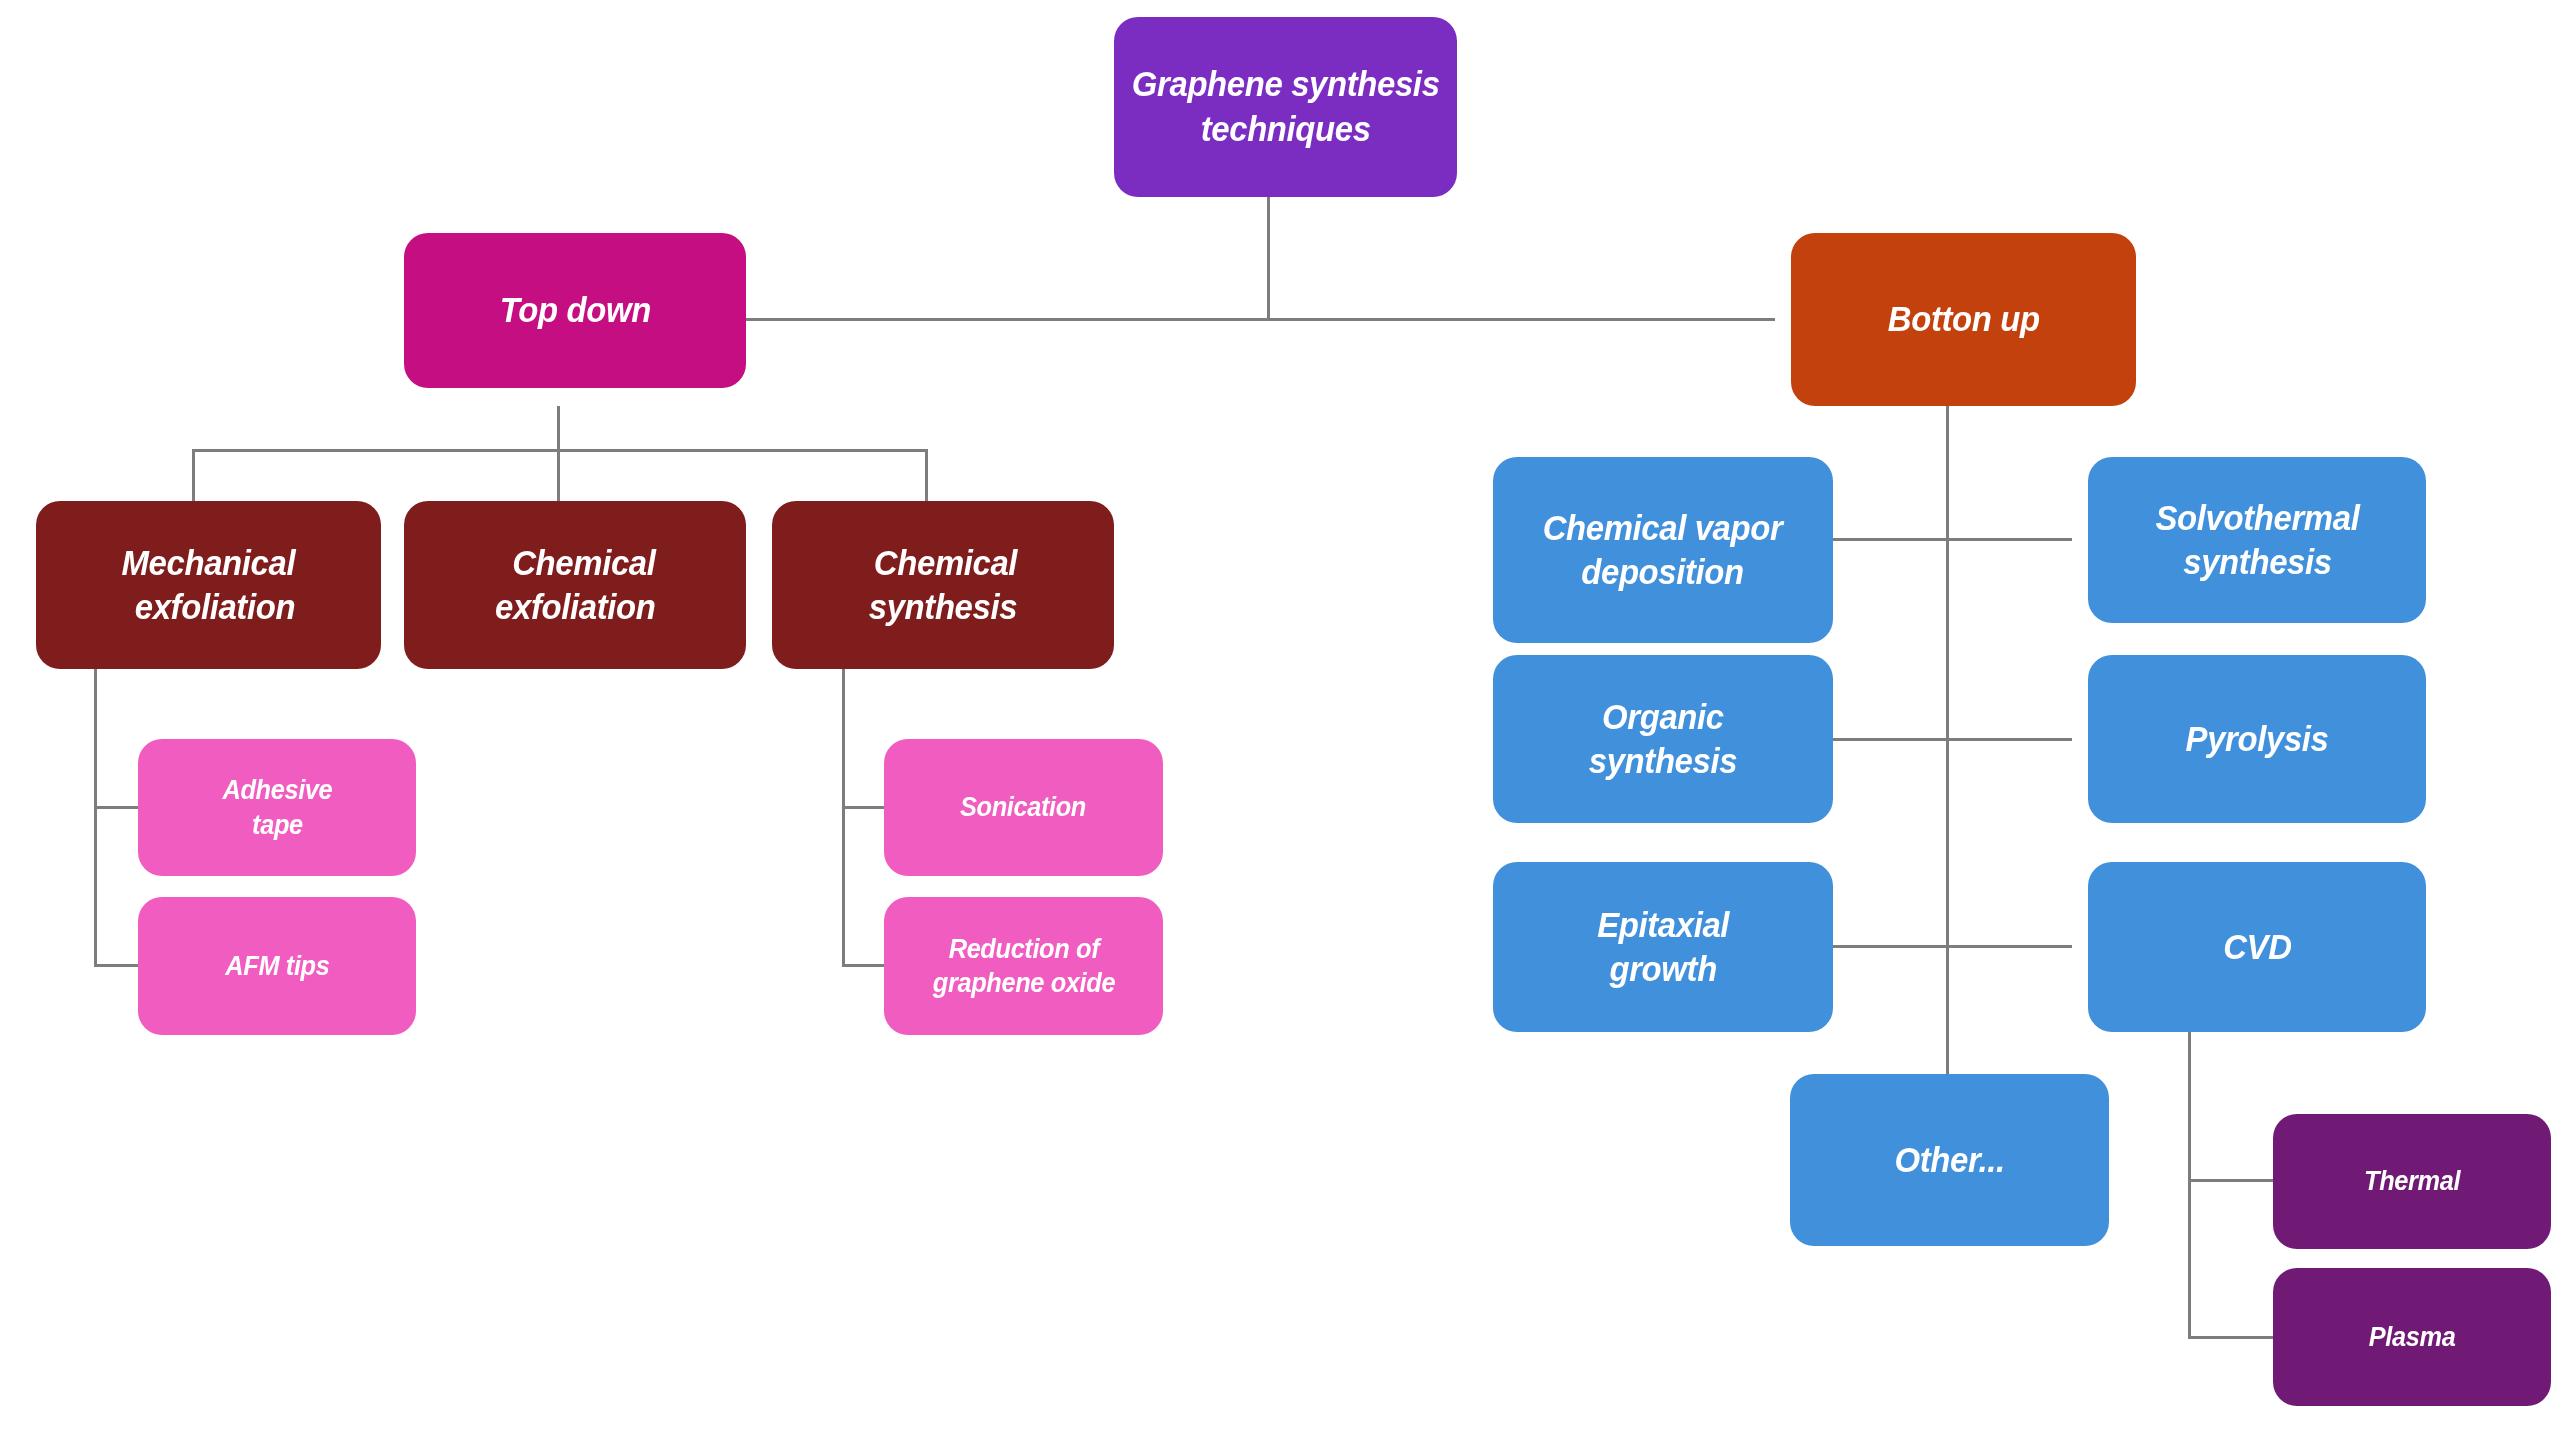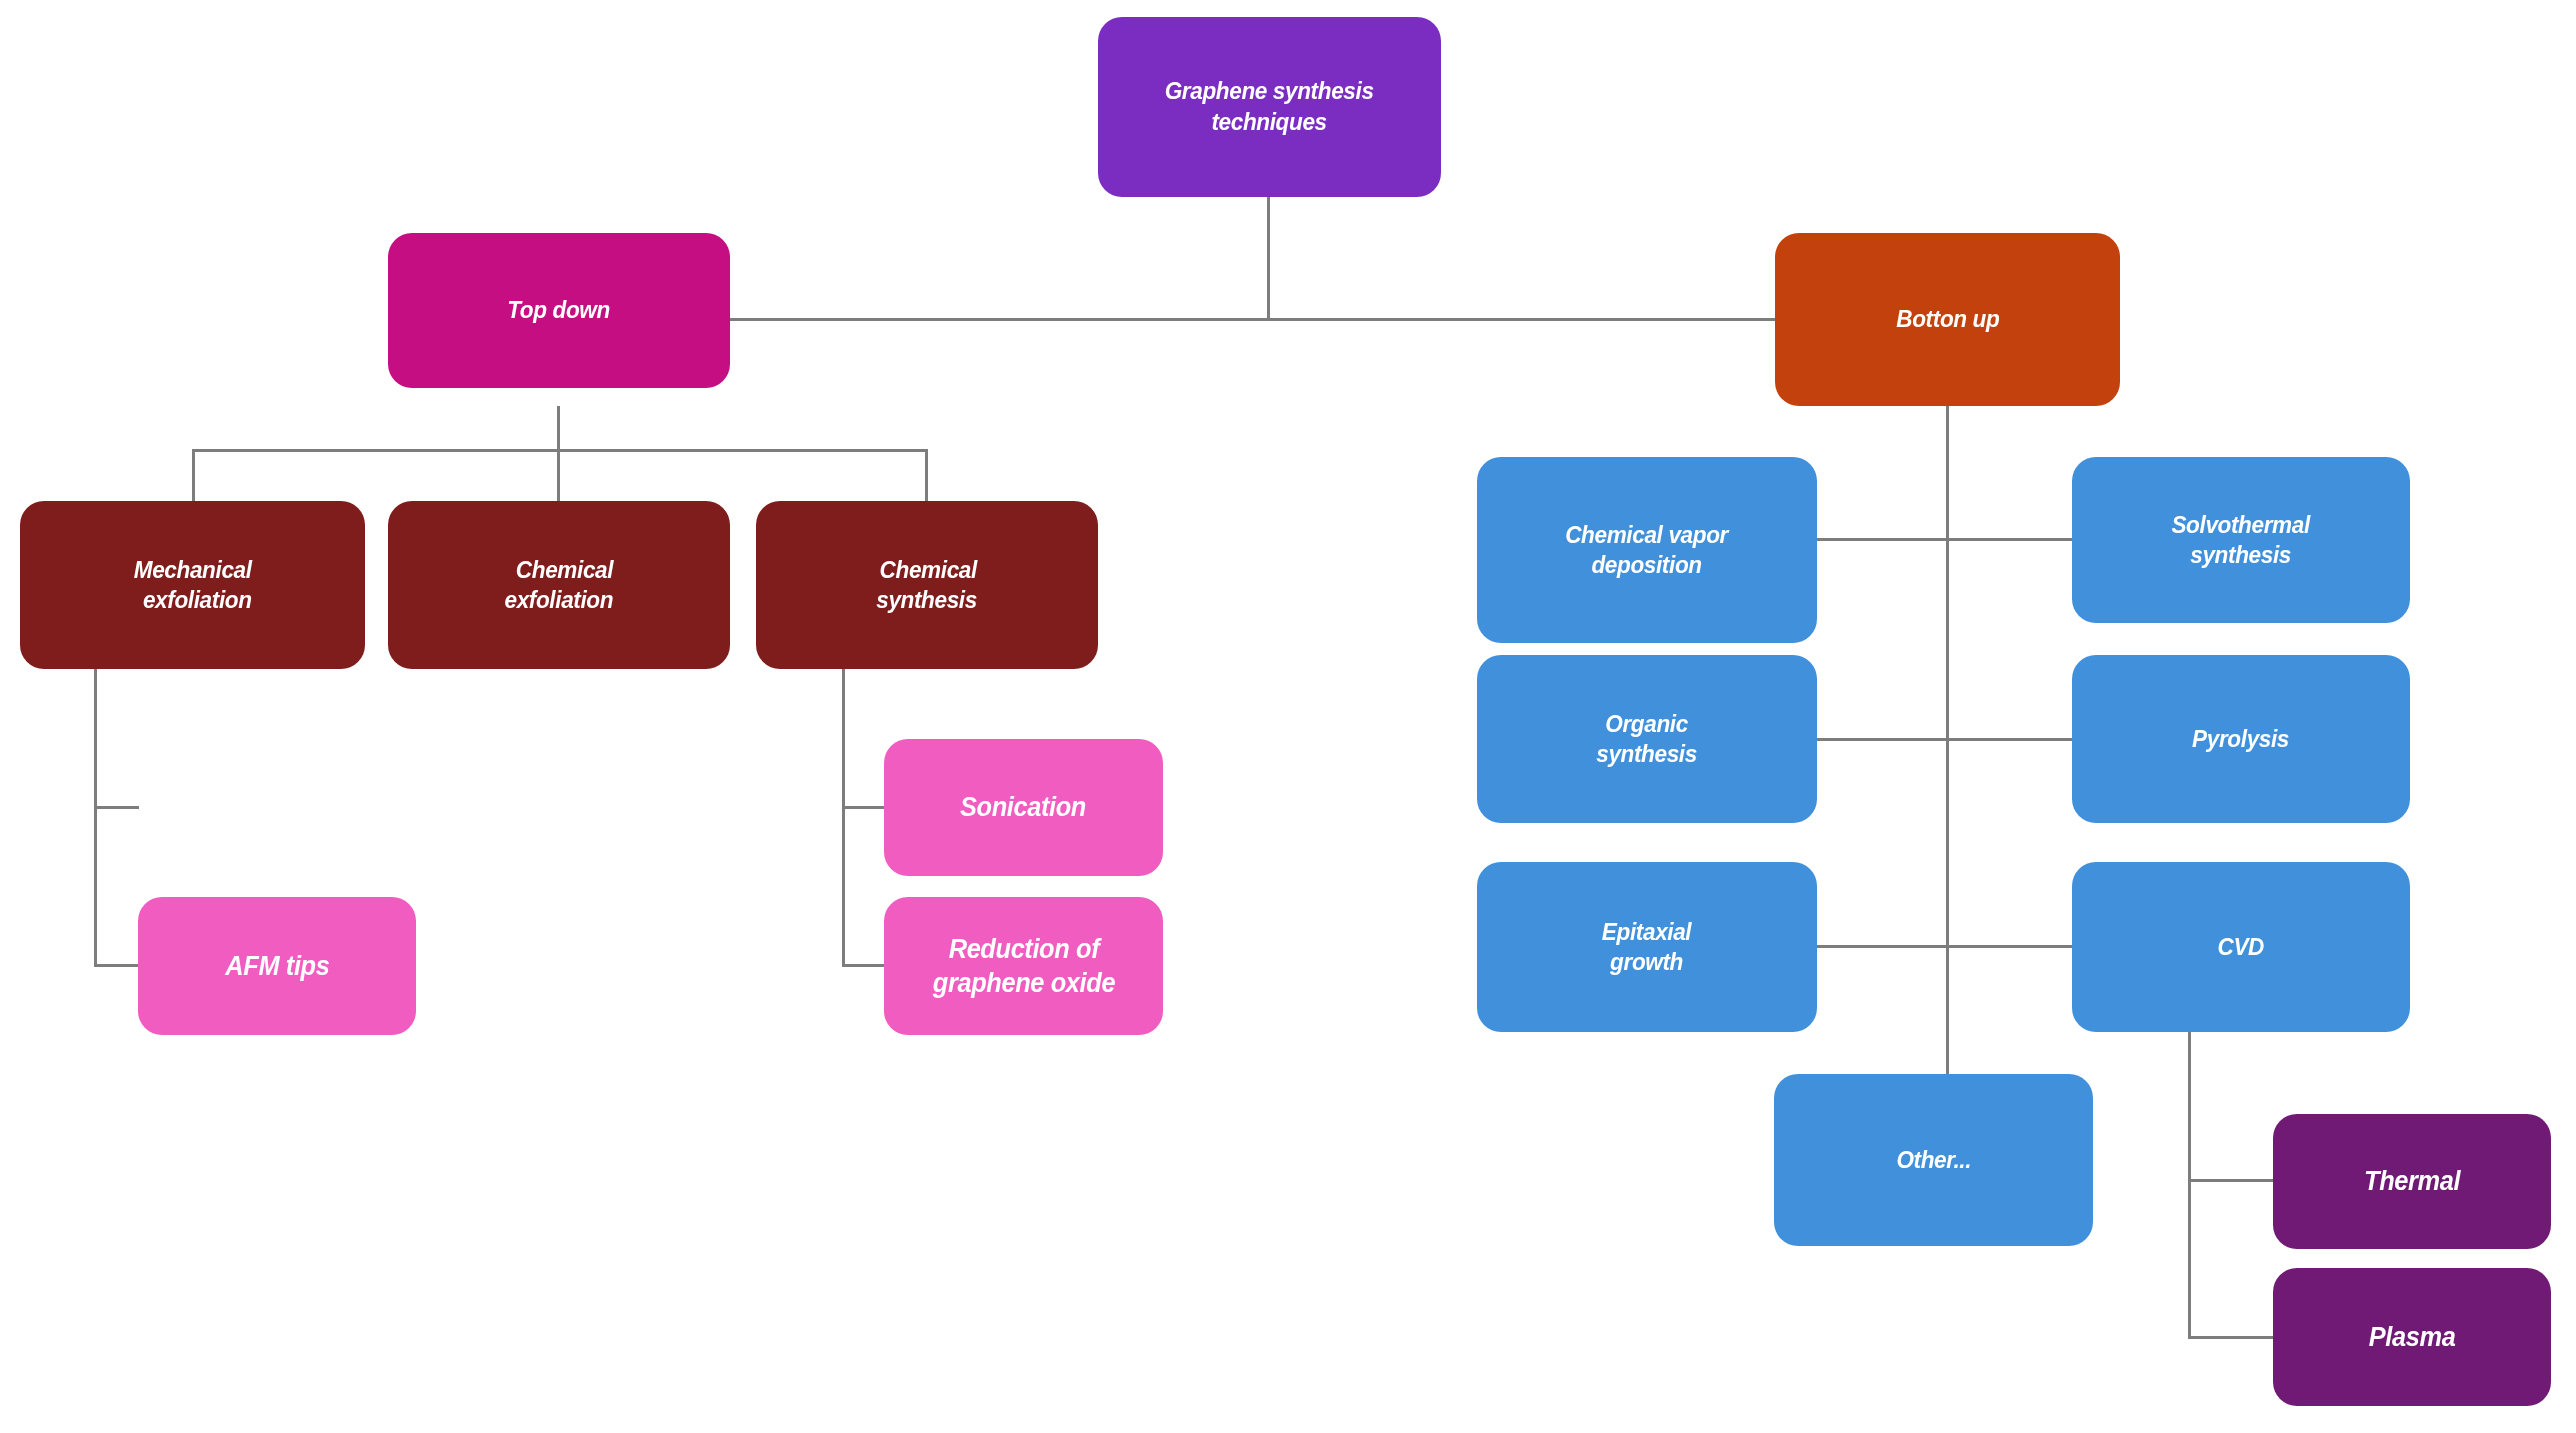--- a/index.html
+++ b/index.html
@@ -13,21 +13,21 @@
   .line{position:absolute;background:#7d7d7d;z-index:0;}
   .node{
     position:absolute;z-index:1;
     display:flex;align-items:center;justify-content:center;
     border-radius:24px;
     color:#ffffff;text-align:center;
     font-style:italic;font-weight:700;
     letter-spacing:-0.4px;
   }
   .node .lbl{white-space:pre-line;line-height:1.27;transform:scaleX(0.94);}
-  .lg{font-size:24px;}
+  .lg{font-size:35px;margin-left:16px;}
   .sm{font-size:27px;}
   .purple{background:#7b2dc2;}
   .magenta{background:#c40e82;}
   .pink{background:#7f1d1d;text-align:right;}
   .lightpink{background:#f15cc1;}
   .darkblue{background:#c2410c;}
   .blue{background:#4190db;}
   .lightblue{background:#701a75;}
 </style>
 </head>
@@ -82,20 +82,24 @@
   <div class="node lg pink" style="left:388px;top:501px;width:342px;height:168px">
     <span class="lbl">Chemical
 exfoliation</span>
   </div>
 
   <div class="node lg pink" style="left:756px;top:501px;width:342px;height:168px">
     <span class="lbl">Chemical
 synthesis</span>
   </div>
 
+  <div class="node sm lightpink" style="left:138px;top:739px;width:278px;height:137px">
+    <span class="lbl">Adhesive
+tape</span>
+  </div>
 
   <div class="node sm lightpink" style="left:138px;top:897px;width:278px;height:138px">
     <span class="lbl">AFM tips</span>
   </div>
 
   <div class="node sm lightpink" style="left:884px;top:739px;width:279px;height:137px">
     <span class="lbl">Sonication</span>
   </div>
 
   <div class="node sm lightpink" style="left:884px;top:897px;width:279px;height:138px">

